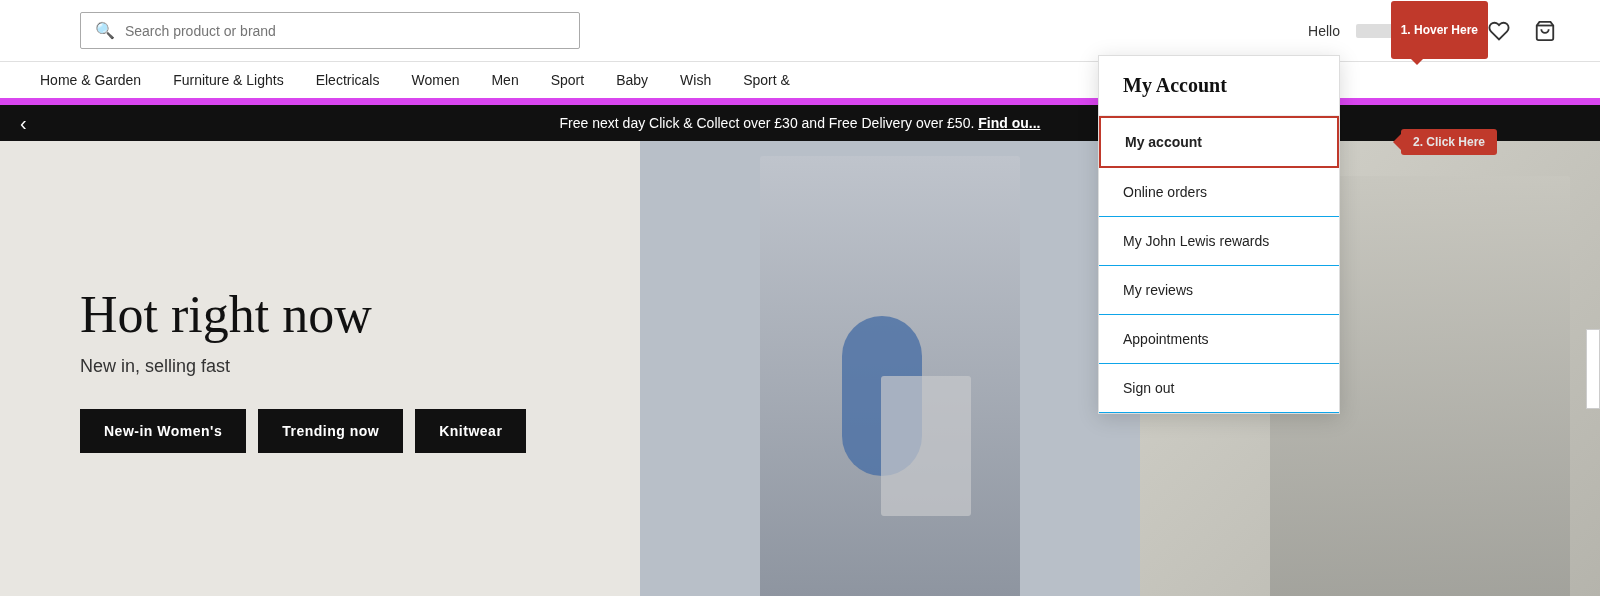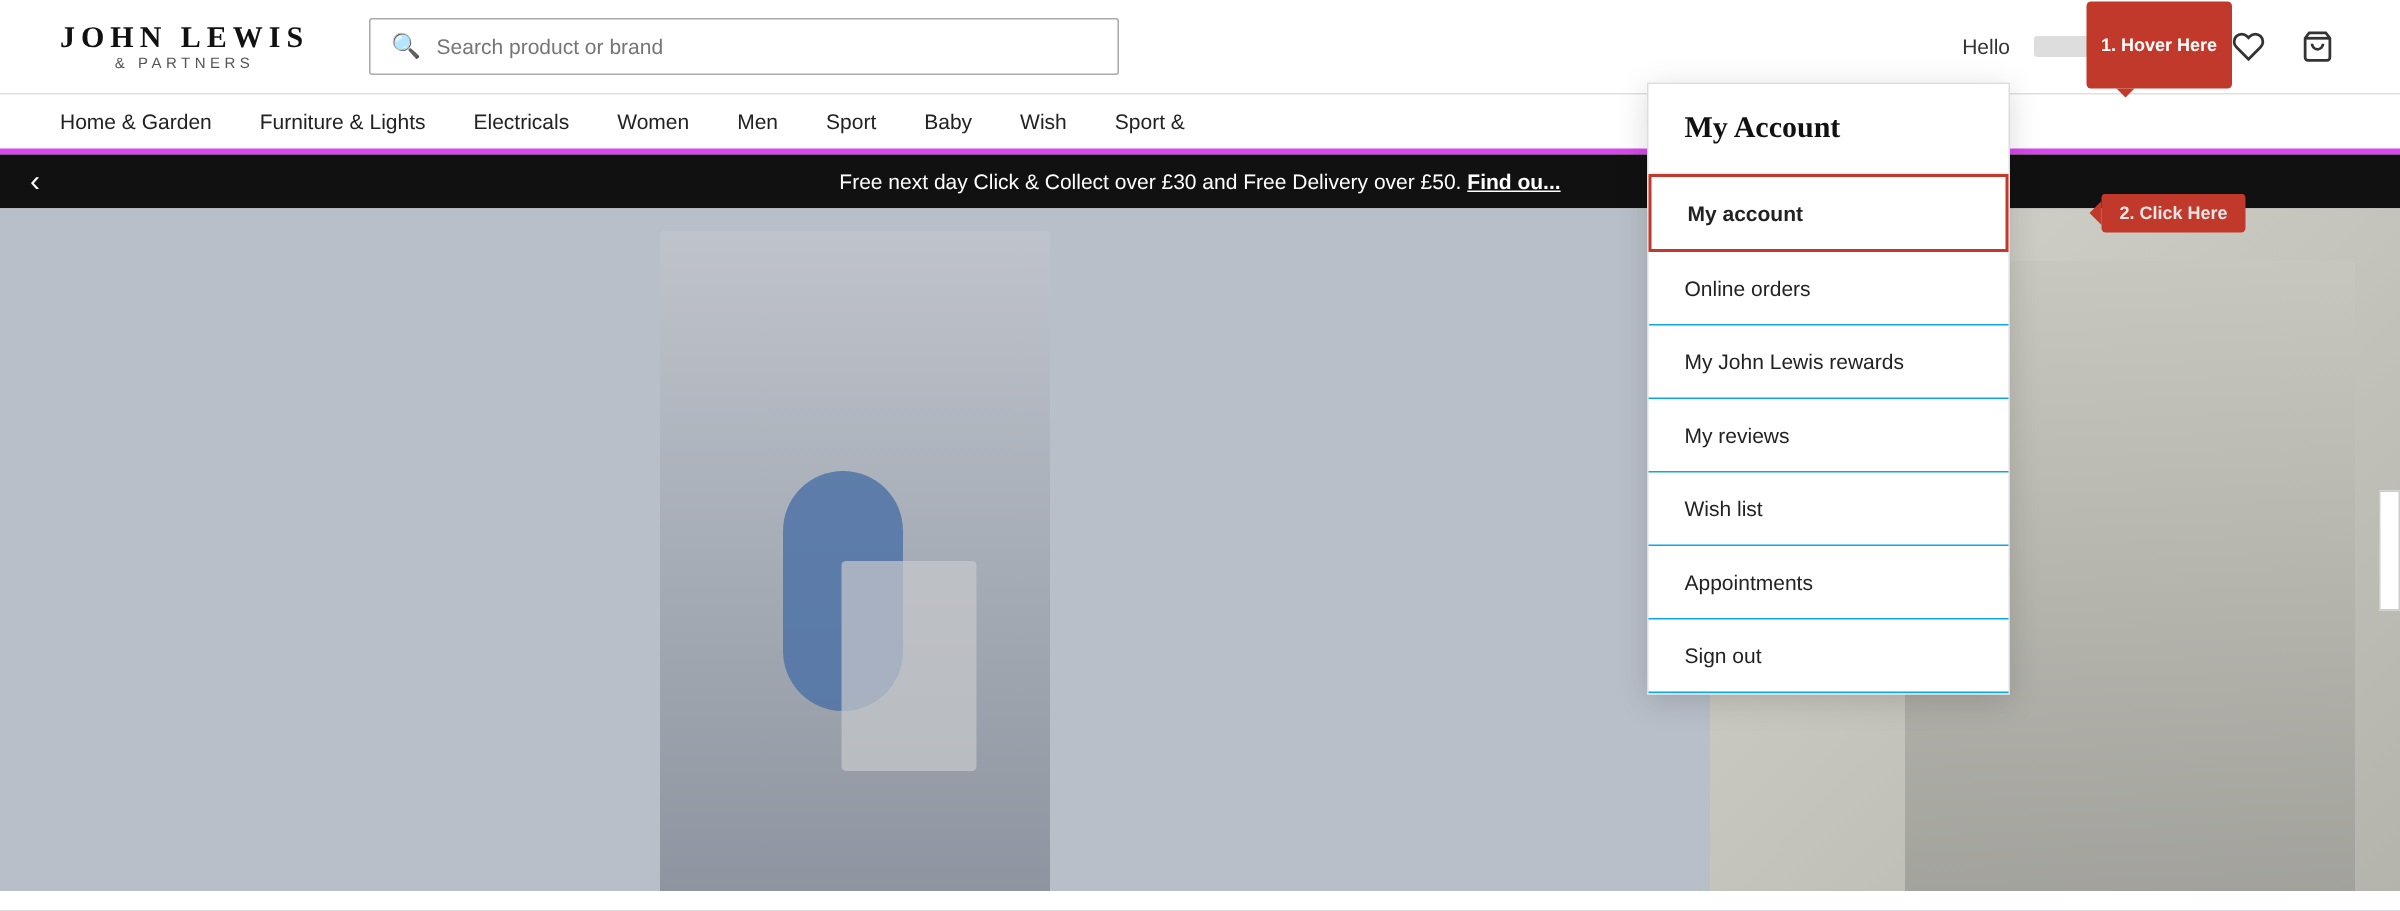--- a/index.html
+++ b/index.html
@@ -121,21 +121,21 @@
       border-right: 6px solid transparent;
       border-top: 6px solid #c0392b;
     }
 
     
     .nav {
       display: flex;
       align-items: center;
       padding: 10px 40px;
       gap: 32px;
-      border-bottom: 4px solid #d946ef;
+      border-bottom: 7px solid #d946ef;
     }
     .nav-item {
       font-size: 14px;
       color: #222;
       cursor: pointer;
       font-family: Arial, sans-serif;
       white-space: nowrap;
     }
 
     
@@ -282,24 +282,20 @@
       background: none;
       border: none;
     }
     .announcement-link { color: #fff; font-weight: bold; text-decoration: underline; cursor: pointer; }
   </style>
 </head>
 <body>
 
 <div class="header">
 
-  <div class="logo">
-    <div class="logo-main">JOHN LEWIS</div>
-    <div class="logo-sub">&amp; PARTNERS</div>
-  </div>
 
   <div class="search-bar">
     <span class="search-icon">🔍</span>
     <input class="search-input" type="text" placeholder="Search product or brand" style="">
   </div>
 
   <div class="header-actions">
     <span class="hello-text">Hello</span>
     <span class="username-placeholder"></span>
 
@@ -342,20 +338,29 @@
   <span class="nav-item">Sport &amp;</span>
 </nav>
 
 <div class="announcement-bar">
   <button class="announcement-prev">‹</button>
   <span>Free next day Click &amp; Collect over £30 and Free Delivery over £50.</span>&nbsp;
   <span class="announcement-link">Find ou...</span>
 </div>
 
 <div class="hero">
+  <div class="hero-left">
+    <h1 class="hero-title">Hot right now</h1>
+    <p class="hero-subtitle">New in, selling fast</p>
+    <div class="hero-buttons">
+      <button class="hero-btn">New-in Women's</button>
+      <button class="hero-btn">Trending now</button>
+      <button class="hero-btn">Knitwear</button>
+    </div>
+  </div>
   <div class="hero-center">
 
     <div style="position:absolute;bottom:0;left:50%;transform:translateX(-50%);width:260px;height:440px;background:linear-gradient(180deg,#bfc4cc 0%,#8e95a0 100%);border-radius:3px 3px 0 0;"></div>
 
     <div style="position:absolute;bottom:120px;left:50%;transform:translateX(-60%);width:80px;height:160px;background:#4a6fa5;border-radius:40px;opacity:0.8;"></div>
     <div style="position:absolute;bottom:80px;left:50%;transform:translateX(-10%);width:90px;height:140px;background:#c8c9cc;border-radius:3px;opacity:0.7;"></div>
   </div>
   <div class="hero-right">
     <div style="position:absolute;inset:0;background:linear-gradient(135deg,#d5d4cc 0%,#b5b4ac 100%);"></div>
 
@@ -377,21 +382,18 @@
   <div class="dropdown-item">
     <span>Online orders</span>
   </div>
   <div class="dropdown-item">
     <span>My John Lewis rewards</span>
   </div>
   <div class="dropdown-item">
     <span>My reviews</span>
   </div>
   <div class="dropdown-item">
-    <span>Wish list</span>
-  </div>
-  <div class="dropdown-item">
     <span>Appointments</span>
   </div>
   <div class="dropdown-item">
     <span>Sign out</span>
   </div>
 </div>
 
 </body></html>

